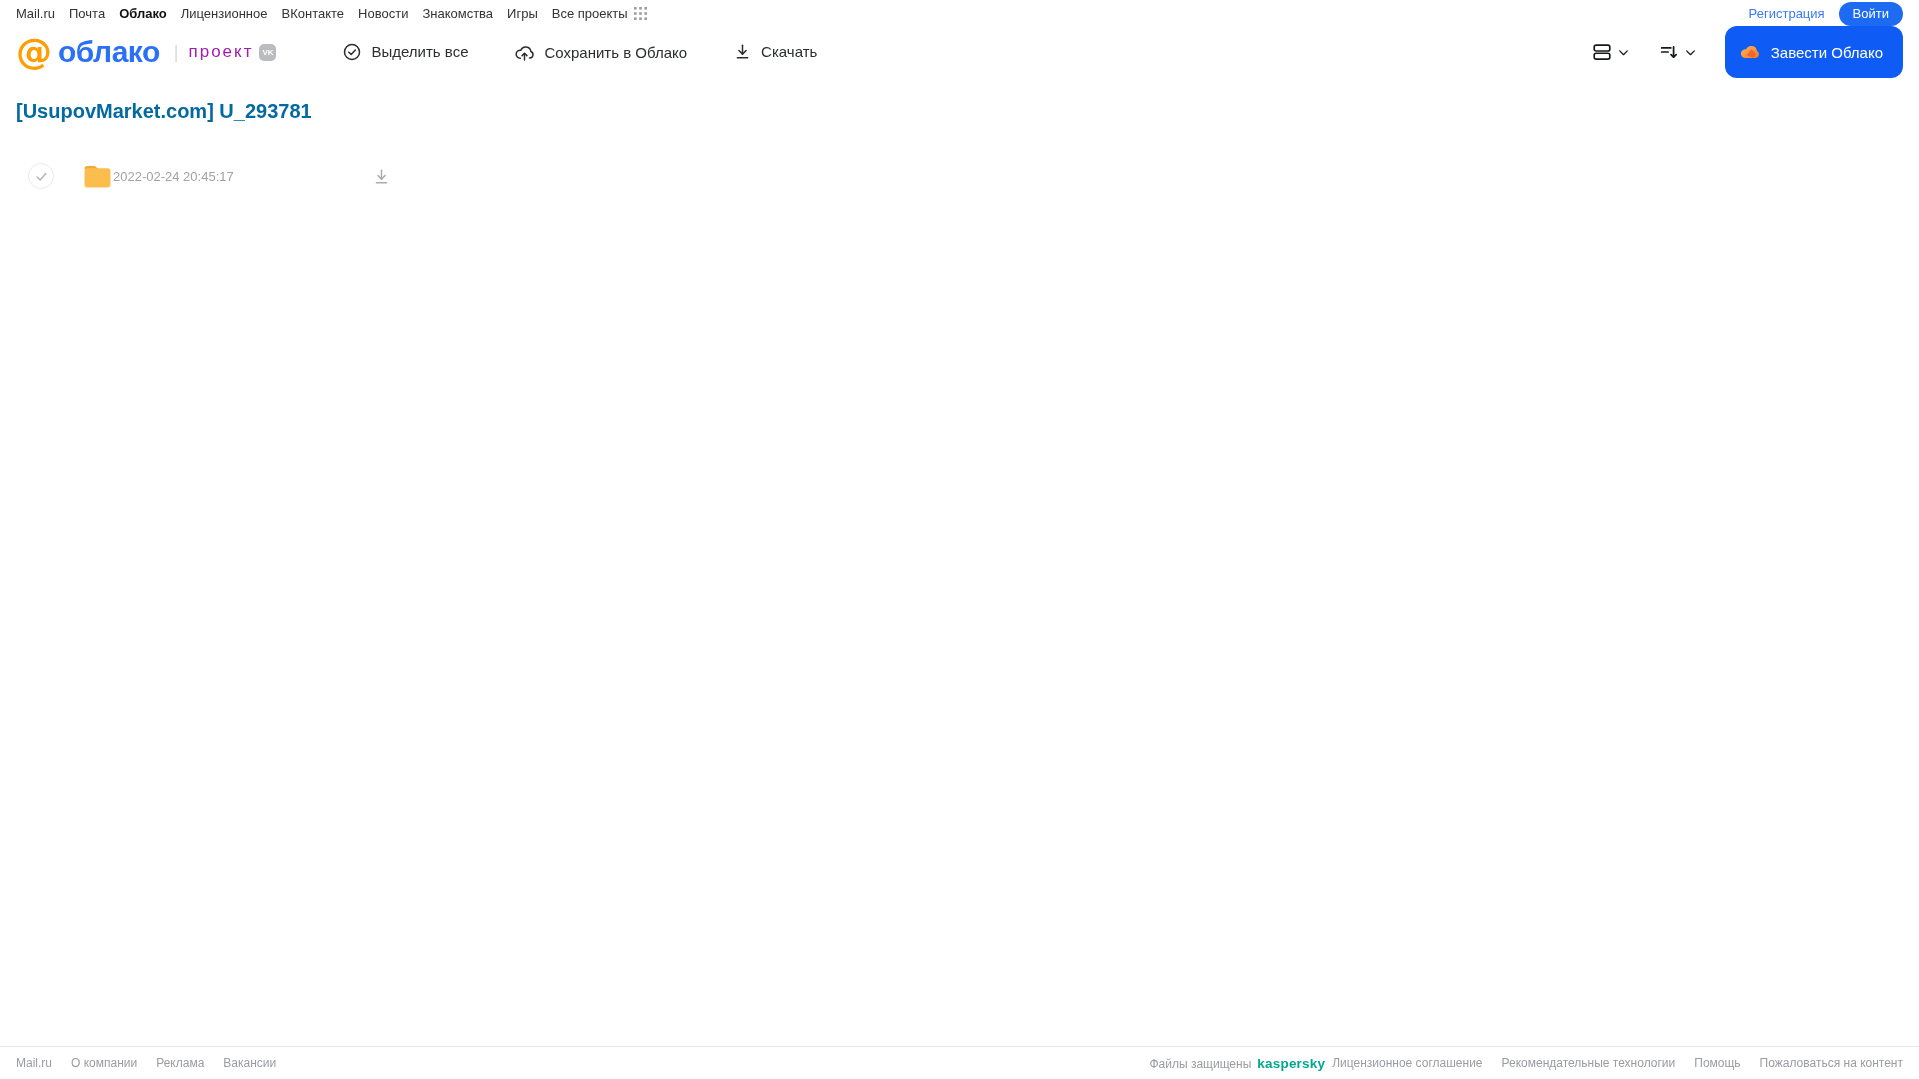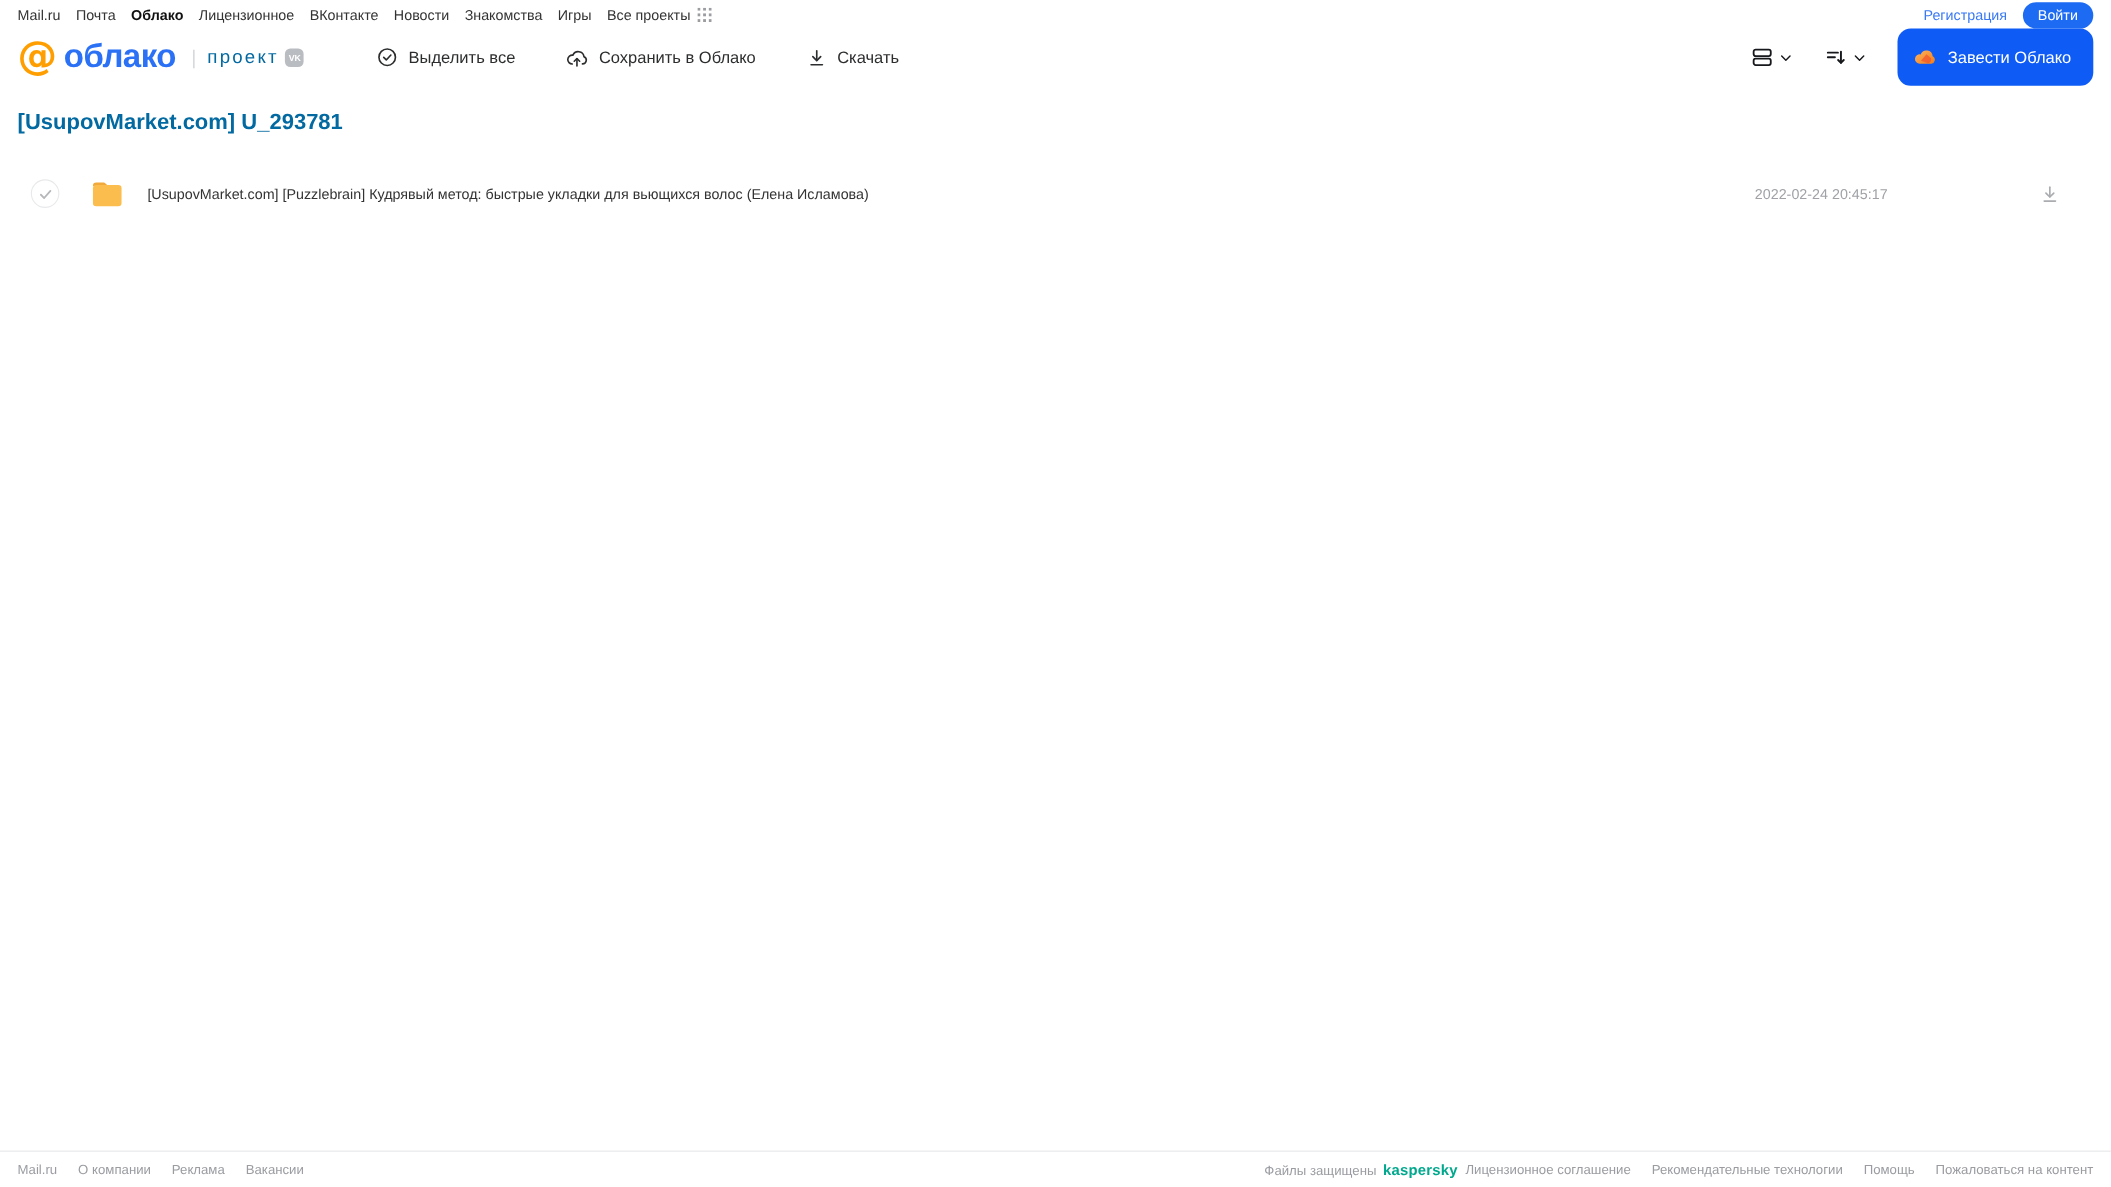--- a/index.html
+++ b/index.html
@@ -20,25 +20,25 @@
                font-family:Liberation Sans, sans-serif; }
 
   
   .app-header { position:absolute; top:27px; left:0; right:0; height:50px;
                 display:flex; align-items:center; padding:0 16px; }
   .logo { display:flex; align-items:center; }
   .at-glyph { color:#ff9e00; font-size:36px; font-weight:bold; line-height:36px;
               font-family:"DejaVu Sans",sans-serif; margin-right:6px; }
   .logo-word { color:#2a71f5; font-size:30px; font-weight:bold; letter-spacing:-0.5px; line-height:30px; }
   .logo-sep { color:#d7d9dd; font-size:18px; margin:0 10px 0 14px; }
-  .project-label { color:#0369a1; font-size:17px; letter-spacing:2px; margin-right:6px; }
+  .project-label { color:#a21caf; font-size:17px; letter-spacing:2px; margin-right:6px; }
   .vk-badge { width:17px; height:17px; border-radius:5px; background:#b9bcc1; color:#fff;
               font-size:8px; font-weight:bold; display:inline-flex; align-items:center;
               justify-content:center; letter-spacing:0; }
-  .toolbar { display:flex; align-items:center; margin-left:66px; }
+  .toolbar { display:flex; align-items:flex-start; margin-left:66px; }
   .tool-btn { display:flex; align-items:center; gap:9px; margin-right:46px;
               font-size:15px; color:#2c2d2e; background:none; border:none;
               cursor:pointer; font-family:inherit; white-space:nowrap; }
   .hdr-spacer { flex:1; }
   .view-ctrl { display:flex; align-items:center; gap:4px; margin-right:28px; cursor:pointer; }
   .get-cloud-btn { display:flex; align-items:center; gap:10px; background:#0e5cf5; color:#fff;
                    border:none; border-radius:12px; height:52px; padding:0 20px 0 14px;
                    font-size:15px; cursor:pointer; font-family:inherit; white-space:nowrap; }
 
   
@@ -196,21 +196,20 @@
     <svg width="13" height="13" viewBox="0 0 24 24" fill="none" stroke="#b5b7ba" stroke-width="3" stroke-linecap="round" stroke-linejoin="round">
       <polyline points="4,13 9.5,18.5 20,6.5"></polyline>
     </svg>
   </span>
   <span class="folder-ico">
     <svg width="31" height="27" viewBox="0 0 31 27">
       <path d="M2.5 6 a3 3 0 0 1 3-3 h6.8 a2 2 0 0 1 1.55 0.74 L16.6 6.2 z" fill="#f2a93b"></path>
       <rect x="2.5" y="5.2" width="26" height="19.3" rx="3" fill="#fbbd4d"></rect>
     </svg>
   </span>
-  <span class="file-name">[UsupovMarket.com] [Puzzlebrain] Кудрявый метод: быстрые укладки для вьющихся волос (Елена Исламова)</span>
   <span class="file-date">2022-02-24 20:45:17</span>
   <span class="row-download">
     <svg width="19" height="19" viewBox="0 0 24 24" fill="none" stroke="#aaacb0" stroke-width="1.9" stroke-linecap="round" stroke-linejoin="round">
       <path d="M12 4 v11"></path>
         <polyline points="7.5,10.8 12,15.3 16.5,10.8"></polyline>
         <path d="M5.5 20 h13"></path>
     </svg>
   </span>
 </div>
 

